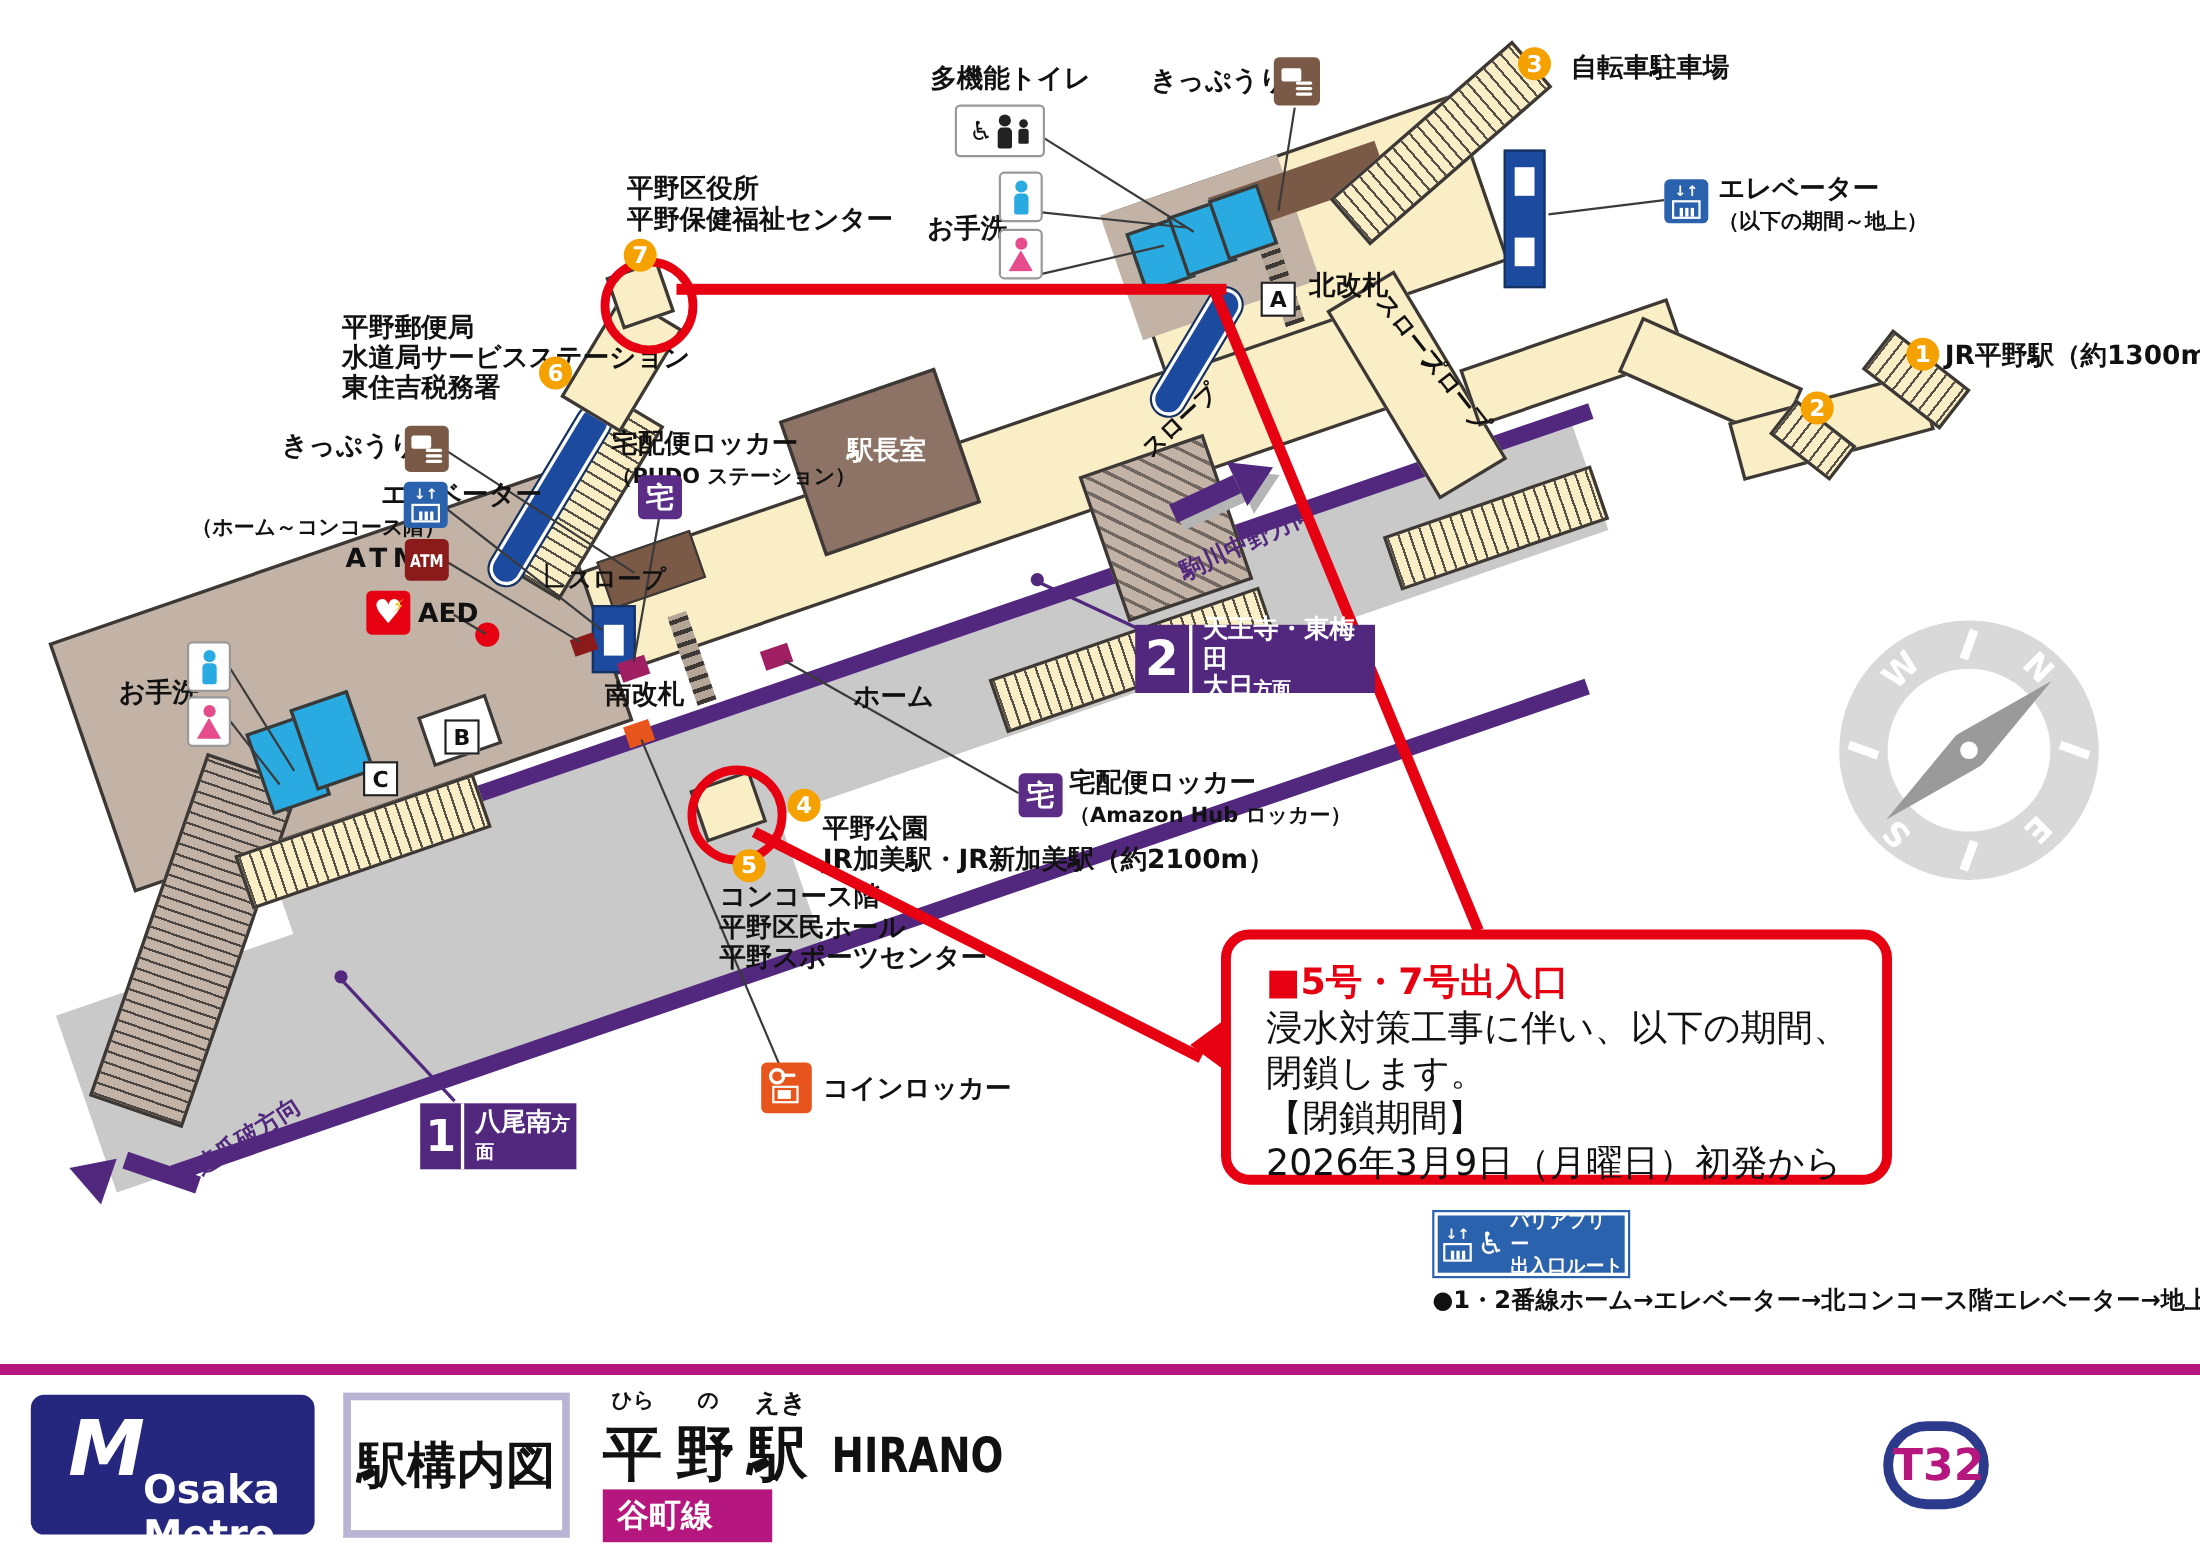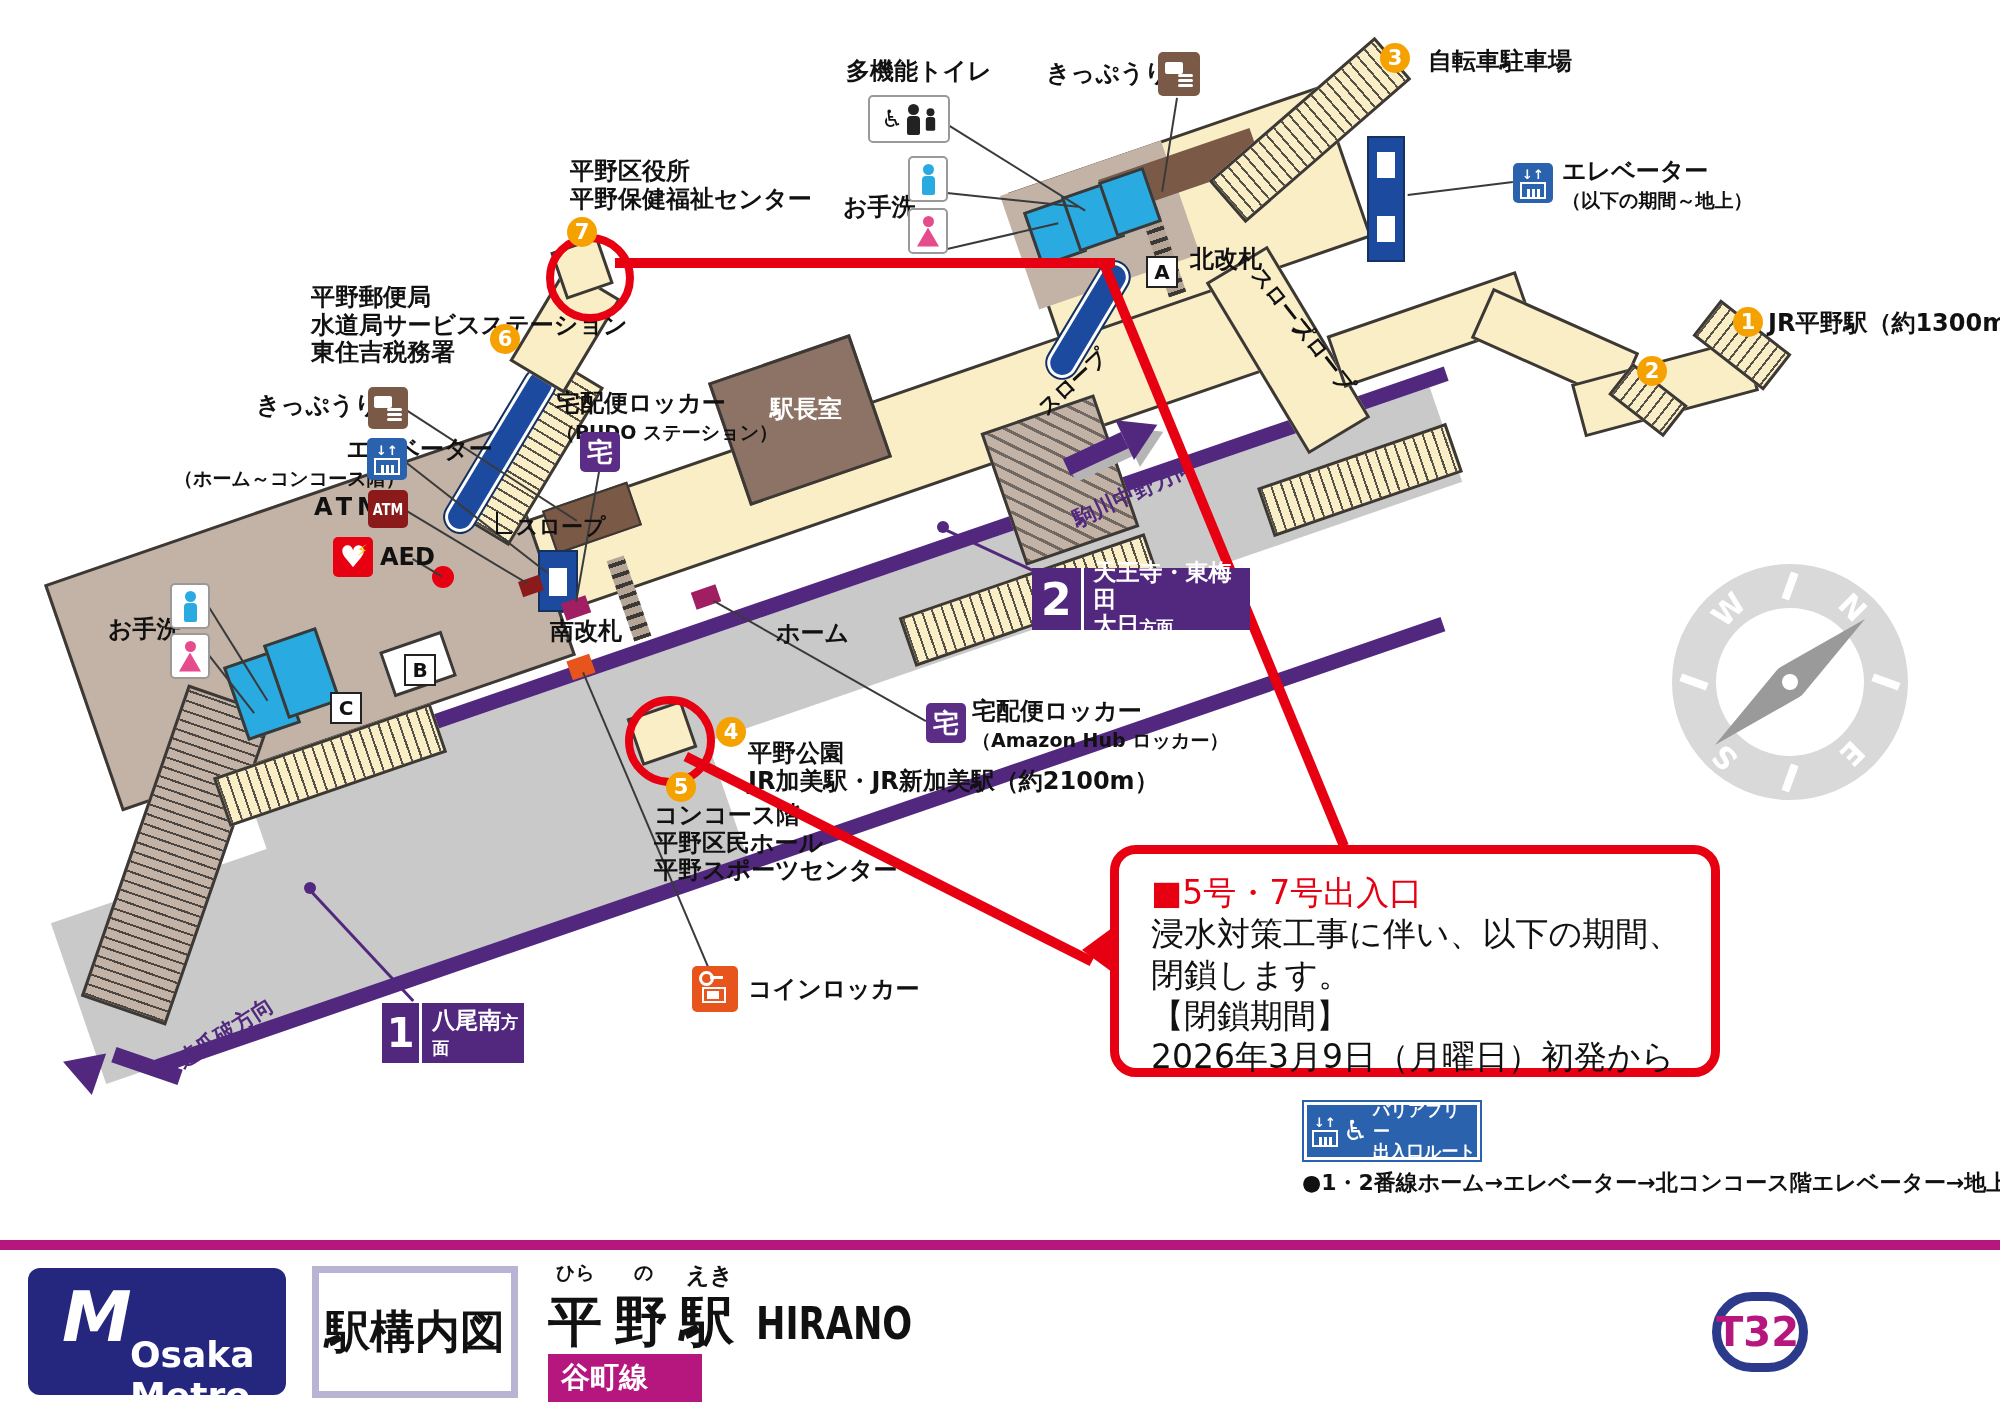--- a/index.html
+++ b/index.html
@@ -54,21 +54,21 @@
   .card em{position:absolute;right:0;bottom:1px;display:flex;flex-direction:column;gap:2px}
   .card em b{width:15px;height:3px;background:#fff;border-radius:2px}
   
   .keyg{position:absolute;left:7px;top:5px;width:9px;height:9px;border:3px solid #fff;border-radius:50%}
   .keyg::after{content:'';position:absolute;left:8px;top:2px;width:13px;height:3px;background:#fff}
   .caseg{position:absolute;left:10px;top:21px;width:24px;height:16px;border:2px solid #fff;box-sizing:border-box}
   .caseg::after{content:'';position:absolute;left:3px;top:2px;width:12px;height:8px;background:#fff}
   .window{position:absolute;background:#fff}
   .noticebox{position:absolute;left:1110px;top:845px;width:610px;height:232px;background:#fff;border:9px solid #e60012;
              border-radius:26px;z-index:9;padding:18px 0 0 32px;box-sizing:border-box;font-size:33px;line-height:41px}
-  .noticebox .t{color:#e60012;font-weight:normal}
+  .noticebox .t{color:#e60012;font-weight:bold}
   .ftlbl{position:absolute;font-weight:bold;color:#111;white-space:nowrap}
 </style>
 </head>
 <body>
 
 <div class="shape gray" style="left:60px;top:808px;width:680px;height:170px;transform:rotate(-19deg)"></div>
 <div class="shape gray" style="left:230px;top:588px;width:1250px;height:100px;transform:rotate(-19deg)"></div>
 <div class="shape purple" style="left:240px;top:568px;width:1240px;height:15px;transform:rotate(-19deg)"></div>
 <div class="shape purple" style="left:120px;top:838px;width:1360px;height:15px;transform:rotate(-19deg)"></div>
 
@@ -392,15 +392,15 @@
   <span class="ftlbl" style="position:static;font-size:45px">駅構内図</span>
 </div>
 <span class="ftlbl" style="left:556px;top:1260px;font-size:19px;position:absolute">ひら</span>
 <span class="ftlbl" style="left:634px;top:1260px;font-size:19px;position:absolute">の</span>
 <span class="ftlbl" style="left:686px;top:1260px;font-size:23px;position:absolute">えき</span>
 <span class="ftlbl" style="left:548px;top:1286px;font-size:54px;letter-spacing:12px;position:absolute">平野駅</span>
 <span class="ftlbl" style="left:756px;top:1298px;font-size:44px;transform:scaleX(.8);transform-origin:0 0;position:absolute">HIRANO</span>
 <div class="abs" style="left:548px;top:1354px;width:154px;height:48px;background:#b5177e;display:flex;align-items:center;z-index:6">
   <span style="color:#fff;font-weight:bold;font-size:29px;padding-left:13px">谷町線</span>
 </div>
-<div class="abs" style="left:1712px;top:1292px;width:96px;height:80px;background:#fff;border:9px solid #2c3a8c;border-radius:44px;box-sizing:border-box;display:flex;align-items:center;justify-content:flex-end;z-index:6">
+<div class="abs" style="left:1712px;top:1292px;width:96px;height:80px;background:#fff;border:9px solid #2c3a8c;border-radius:44px;box-sizing:border-box;display:flex;align-items:center;justify-content:flex-start;z-index:6">
   <span style="color:#b5177e;font-weight:bold;font-size:40px">T32</span>
 </div>
 
 </body></html>

